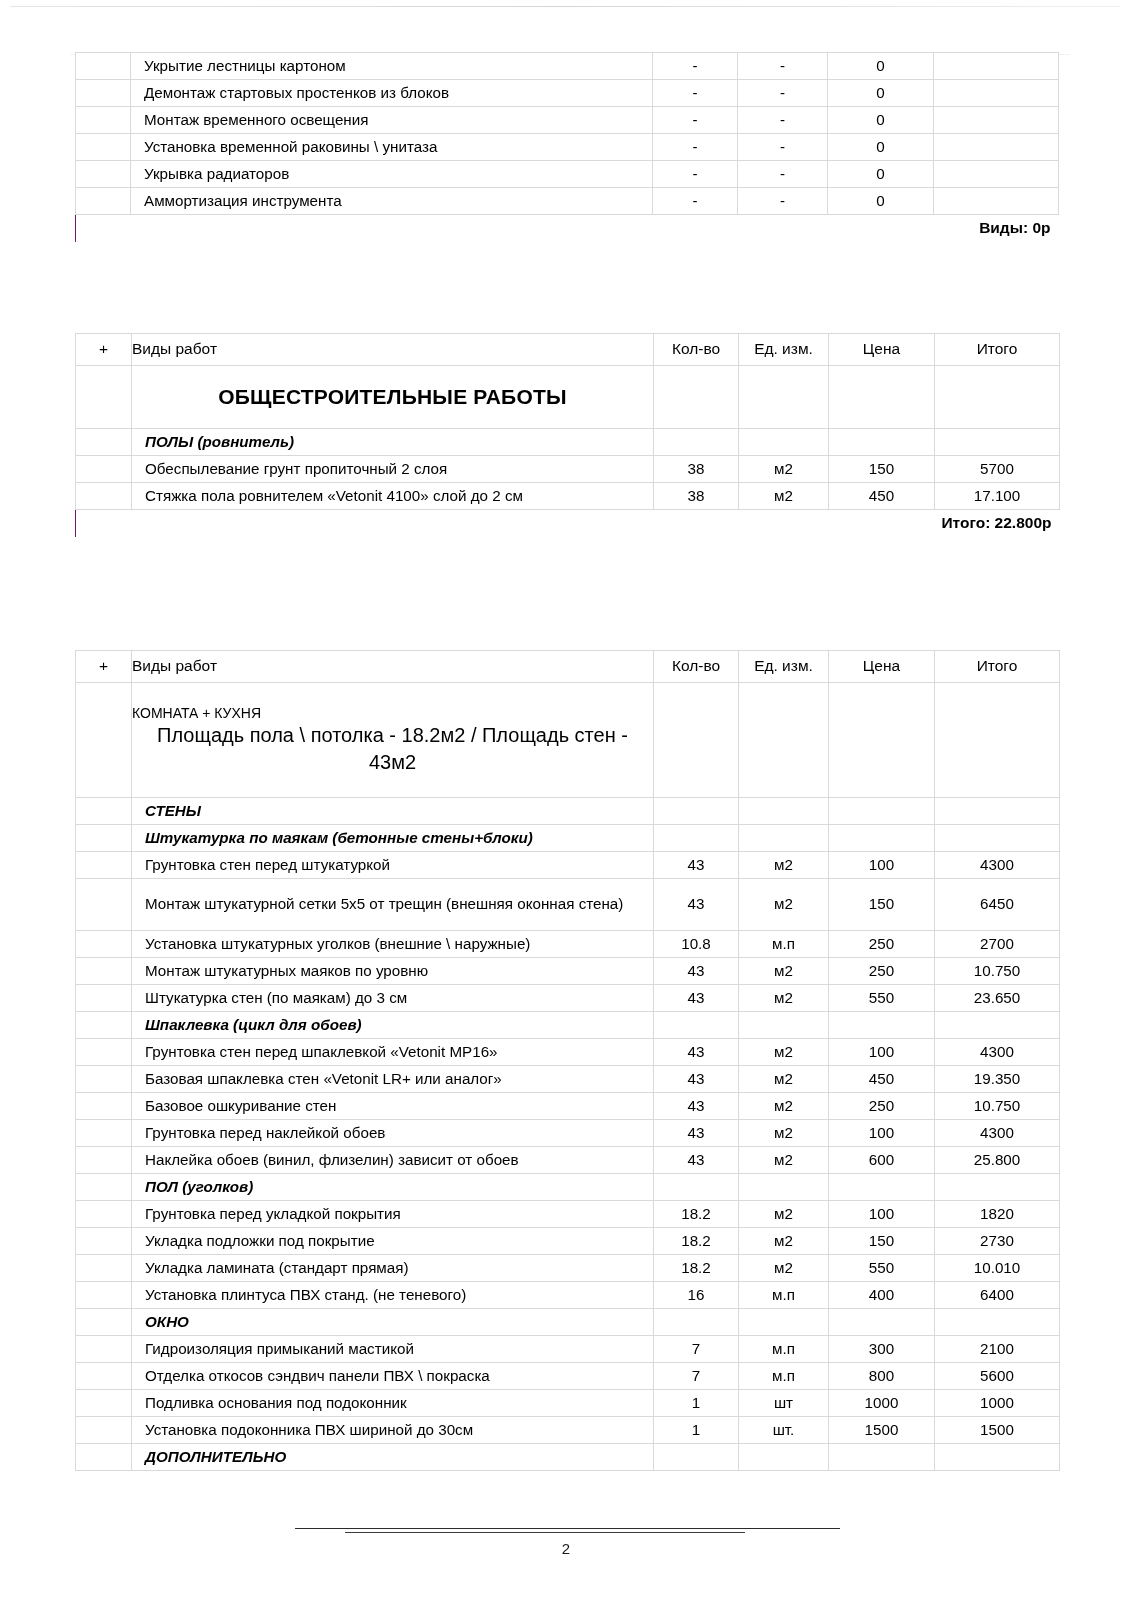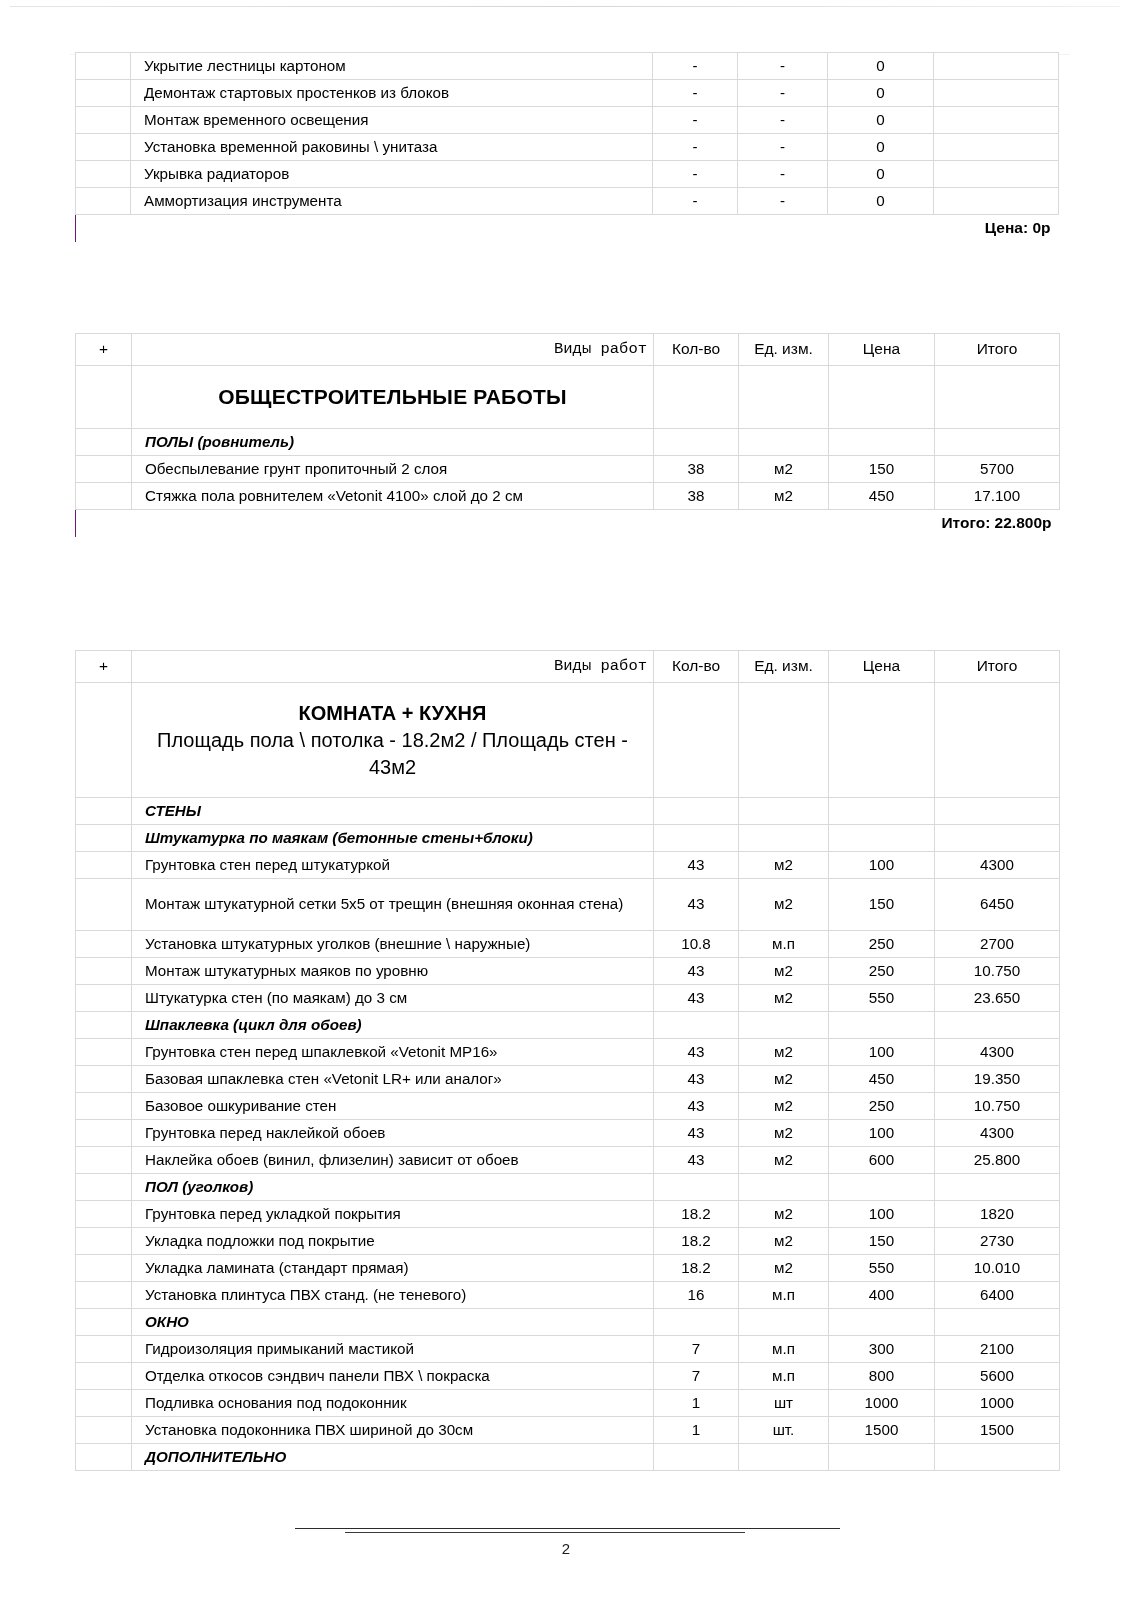--- a/index.html
+++ b/index.html
@@ -74,32 +74,32 @@
   }
 
   tr.r { height: 27px; }
 
   .hdr td {
     text-align: center;
     font-size: 15.5px;
     height: 31px;
     font-weight: 400;
   }
-  .hdr td.cell-work { text-align: right; padding-left: 0 !important; font-family: Liberation Mono, monospace; }
+  .hdr td.cell-work { text-align: left; padding-left: 0 !important; }
 
   .sec-title {
     text-align: center;
     font-weight: bold;
     font-size: 21px;
     letter-spacing: 0.2px;
   }
   .sec-big {
-    text-align: center;
-    font-weight: bold;
-    font-size: 20px;
+    text-align: left;
+    font-weight: normal;
+    font-size: 14px;
     line-height: 1.35;
   }
   .sec-sub {
     text-align: center;
     font-size: 20px;
     font-weight: 400;
     line-height: 1.35;
   }
   .group-label {
     font-weight: bold;
@@ -206,21 +206,21 @@
           <td class="cell-num">-</td>
           <td class="cell-num">-</td>
           <td class="cell-num">0</td>
           <td class="cell-num"></td>
         </tr>
         <tr class="r">
           <td class="nb"></td>
           <td class="nb"></td>
           <td class="nb"></td>
           <td class="nb" colspan="3">
-            <div class="total-cell">Цена: 0р</div>
+            <div class="total-cell">Виды: 0р</div>
           </td>
         </tr>
       </tbody>
   </table>
 
   <table class="est" id="t2" style="left:75px; top:333px;">
     <colgroup>
       <col class="c-plus">
         <col class="c-work">
         <col class="c-qty">

